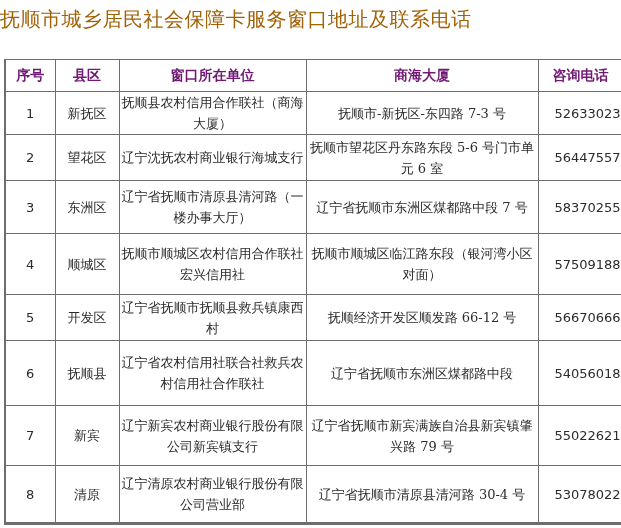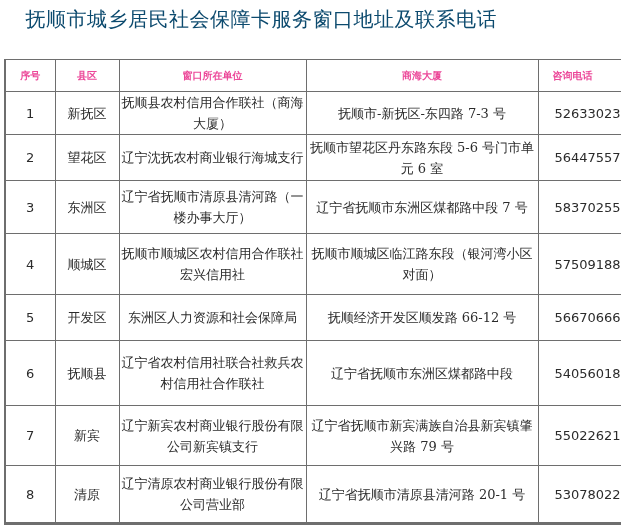--- a/index.html
+++ b/index.html
@@ -13,25 +13,25 @@
     position: relative;
     overflow: hidden;
     font-family: "DejaVu Serif", "Liberation Serif", serif;
     color: #2a2a2a;
   }
   .title {
     position: absolute;
     left: 0;
     top: 6px;
     width: 497px;
-    text-align: right;
+    text-align: left;
     font-family: "DejaVu Sans", "Liberation Sans", sans-serif;
     font-size: 20px;
     line-height: 26px;
-    color: #0c4a6e;
+    color: #a16207;
     letter-spacing: 0.5px;
   }
   table.grid {
     position: absolute;
     left: 4px;
     top: 59px;
     border-collapse: collapse;
     table-layout: fixed;
     width: 632px;
   }
@@ -46,22 +46,22 @@
     color: #2b2b2b;
     overflow: hidden;
   }
   table.grid {
     border-left: 2px solid #6e6e6e;
     border-bottom: 3px solid #6e6e6e;
   }
   table.grid th {
     font-family: "DejaVu Sans", "Liberation Sans", sans-serif;
     font-weight: bold;
-    font-size: 10px;
-    color: #ec4899;
+    font-size: 14px;
+    color: #701a75;
   }
   .c-phone { width: 99px; text-align: left !important; padding-left: 14px !important; }
   td.num {
     font-family: "DejaVu Sans", "Liberation Sans", sans-serif;
     font-size: 13px;
   }
   td.phone {
     font-family: "DejaVu Sans", "Liberation Sans", sans-serif;
     font-size: 13px;
     text-align: left;
@@ -121,21 +121,21 @@
     <tr style="height:61px">
       <td class="num">4</td>
       <td>顺城区</td>
       <td class="unit">抚顺市顺城区农村信用合作联社宏兴信用社</td>
       <td class="addr">抚顺市顺城区临江路东段（银河湾小区对面）</td>
       <td class="phone">57509188</td>
     </tr>
     <tr style="height:46px">
       <td class="num">5</td>
       <td>开发区</td>
-      <td class="unit">东洲区人力资源和社会保障局</td>
+      <td class="unit">辽宁省抚顺市抚顺县救兵镇康西村</td>
       <td class="addr">抚顺经济开发区顺发路 66-12 号</td>
       <td class="phone">56670666</td>
     </tr>
     <tr style="height:65px">
       <td class="num">6</td>
       <td>抚顺县</td>
       <td class="unit">辽宁省农村信用社联合社救兵农村信用社合作联社</td>
       <td class="addr">辽宁省抚顺市东洲区煤都路中段</td>
       <td class="phone">54056018</td>
     </tr>
@@ -143,17 +143,17 @@
       <td class="num">7</td>
       <td>新宾</td>
       <td class="unit">辽宁新宾农村商业银行股份有限公司新宾镇支行</td>
       <td class="addr">辽宁省抚顺市新宾满族自治县新宾镇肇兴路 79 号</td>
       <td class="phone">55022621</td>
     </tr>
     <tr style="height:58px">
       <td class="num">8</td>
       <td>清原</td>
       <td class="unit">辽宁清原农村商业银行股份有限公司营业部</td>
-      <td class="addr">辽宁省抚顺市清原县清河路 20-1 号</td>
+      <td class="addr">辽宁省抚顺市清原县清河路 30-4 号</td>
       <td class="phone">53078022</td>
     </tr>
   </tbody>
 </table>
 
 </body></html>

